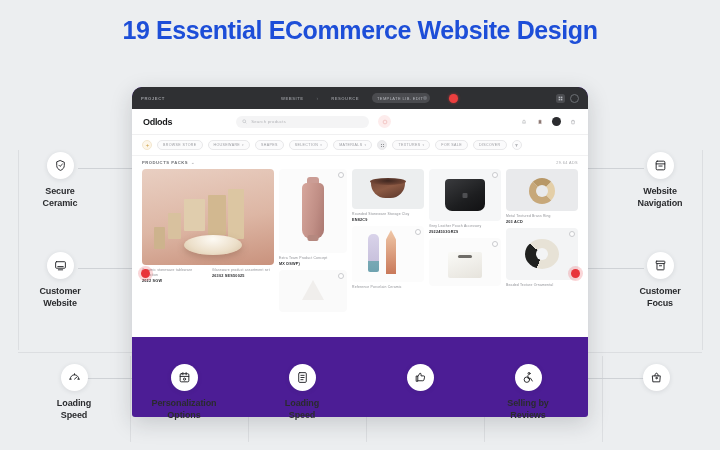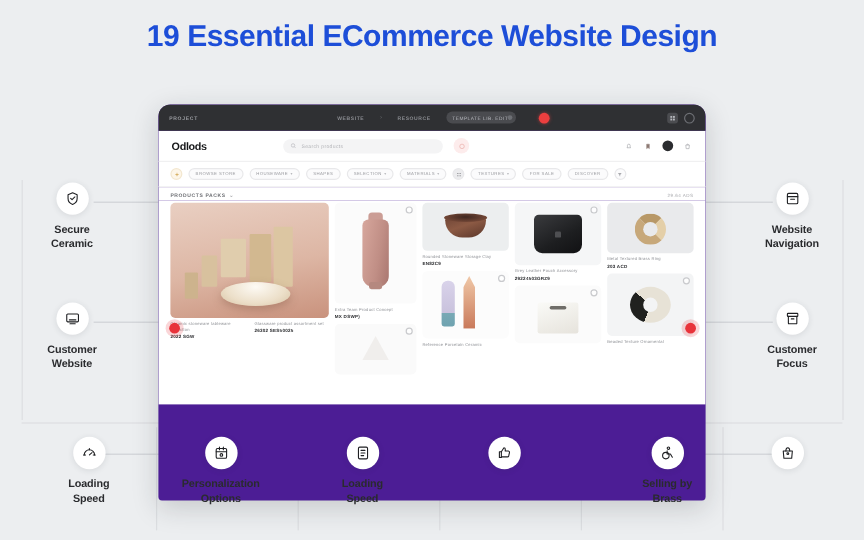--- a/index.html
+++ b/index.html
@@ -616,31 +616,31 @@
 
 <div class="callout" style="left:368px; top:364px;">
   <div class="ic">
     <svg viewBox="0 0 24 24" fill="none" stroke="#1f2023" stroke-width="1.7" stroke-linecap="round" stroke-linejoin="round">
       <path d="M7 10v9H4v-9z"></path>
         <path d="M7 10l4-6a2 2 0 0 1 2 2v3h4.5a2 2 0 0 1 2 2.4l-1.2 5.2a2 2 0 0 1-2 1.4H7"></path>
     </svg>
   </div>
 </div>
 
-<div class="callout" style="left:504px; top:364px;">
+<div class="callout" style="left:476px; top:364px;">
   <div class="ic">
     <svg viewBox="0 0 24 24" fill="none" stroke="#1f2023" stroke-width="1.7" stroke-linecap="round" stroke-linejoin="round">
       <circle cx="13" cy="4.6" r="1.9"></circle>
         <path d="M11 8.5v5h5l3 5"></path>
         <circle cx="9" cy="16" r="5"></circle>
     </svg>
   </div>
   <div class="clabel">
     <span>Selling by</span><br>
-    <span>Brass</span>
+    <span>Reviews</span>
   </div>
 </div>
 
 <div class="callout" style="left:604px; top:364px;">
   <div class="ic">
     <svg viewBox="0 0 24 24" fill="none" stroke="#1f2023" stroke-width="1.7" stroke-linecap="round" stroke-linejoin="round">
       <path d="M5 9h14l-1 11H6z"></path>
         <path d="M9 9c0-3 1.3-5 3-5s3 2 3 5"></path>
         <circle cx="12" cy="13" r="1.4"></circle>
     </svg>

